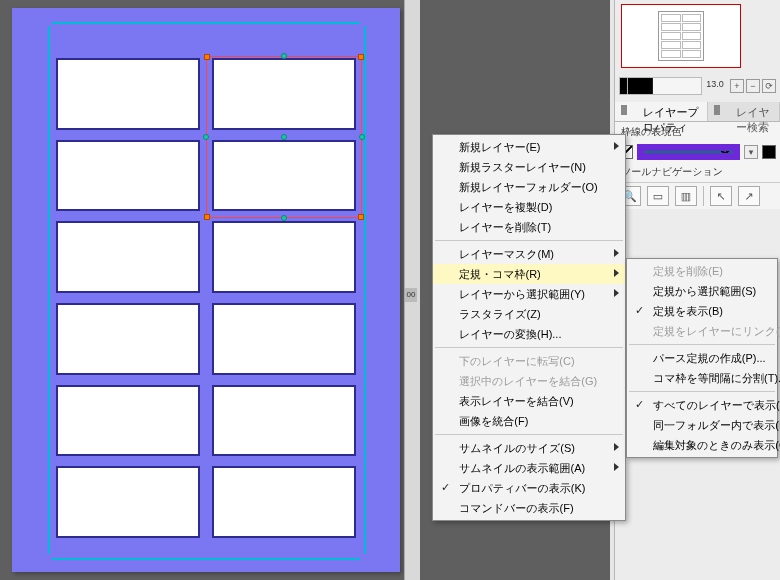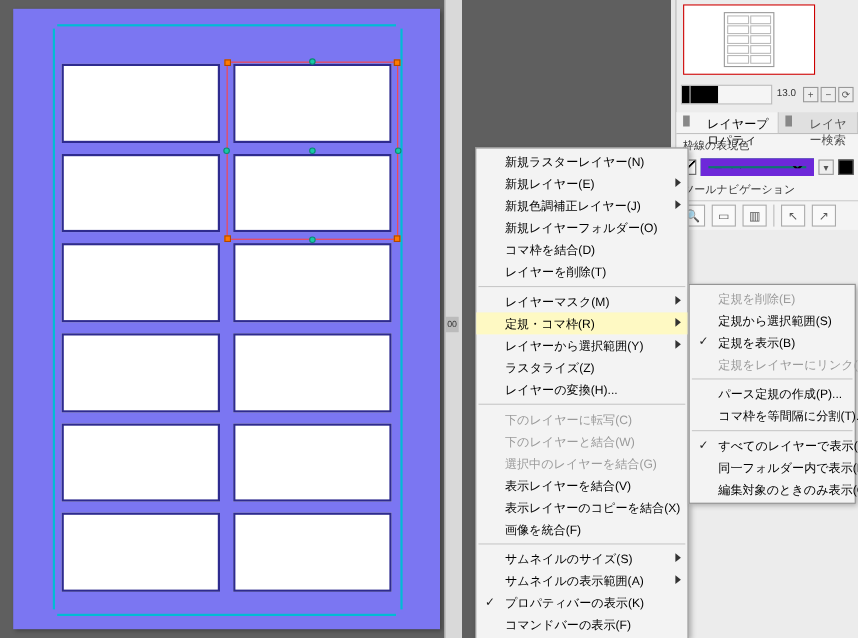--- a/index.html
+++ b/index.html
@@ -137,38 +137,35 @@
     <div class="tn">🔍</div>
     <div class="tn">▭</div>
     <div class="tn">▥</div>
     <div class="sep"></div>
     <div class="tn">↖</div>
     <div class="tn">↗</div>
   </div>
 </div>
 
 <div class="menu" id="menu1">
+    <div class="mi">新規レイヤー(E)<span class="arrow"></span></div>
     <div class="mi">新規ラスターレイヤー(N)</div>
-    <div class="mi">新規レイヤー(E)<span class="arrow"></span></div>
-    <div class="mi">新規色調補正レイヤー(J)<span class="arrow"></span></div>
     <div class="mi">新規レイヤーフォルダー(O)</div>
-    <div class="mi">コマ枠を結合(D)</div>
+    <div class="mi">レイヤーを複製(D)</div>
     <div class="mi">レイヤーを削除(T)</div>
     <div class="msep"></div>
     <div class="mi">レイヤーマスク(M)<span class="arrow"></span></div>
     <div class="mi hl">定規・コマ枠(R)<span class="arrow"></span></div>
     <div class="mi">レイヤーから選択範囲(Y)<span class="arrow"></span></div>
     <div class="mi">ラスタライズ(Z)</div>
     <div class="mi">レイヤーの変換(H)...</div>
     <div class="msep"></div>
     <div class="mi disabled">下のレイヤーに転写(C)</div>
-    <div class="mi disabled">下のレイヤーと結合(W)</div>
     <div class="mi disabled">選択中のレイヤーを結合(G)</div>
     <div class="mi">表示レイヤーを結合(V)</div>
-    <div class="mi">表示レイヤーのコピーを結合(X)</div>
     <div class="mi">画像を統合(F)</div>
     <div class="msep"></div>
     <div class="mi">サムネイルのサイズ(S)<span class="arrow"></span></div>
     <div class="mi">サムネイルの表示範囲(A)<span class="arrow"></span></div>
     <div class="mi">プロパティバーの表示(K)<span class="check">✓</span></div>
     <div class="mi">コマンドバーの表示(F)</div>
   </div>
 
 <div class="menu" id="menu2">
     <div class="mi disabled">定規を削除(E)</div>

